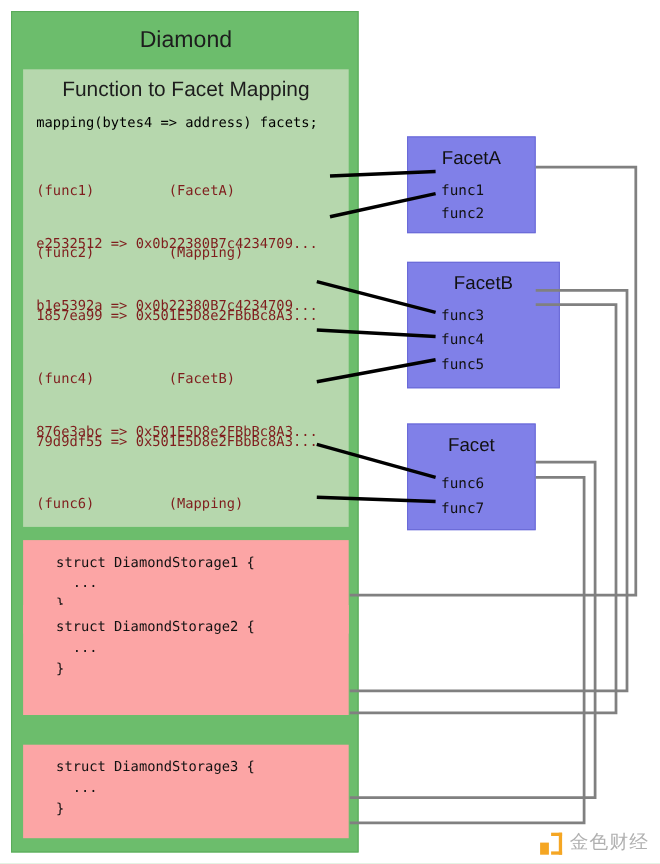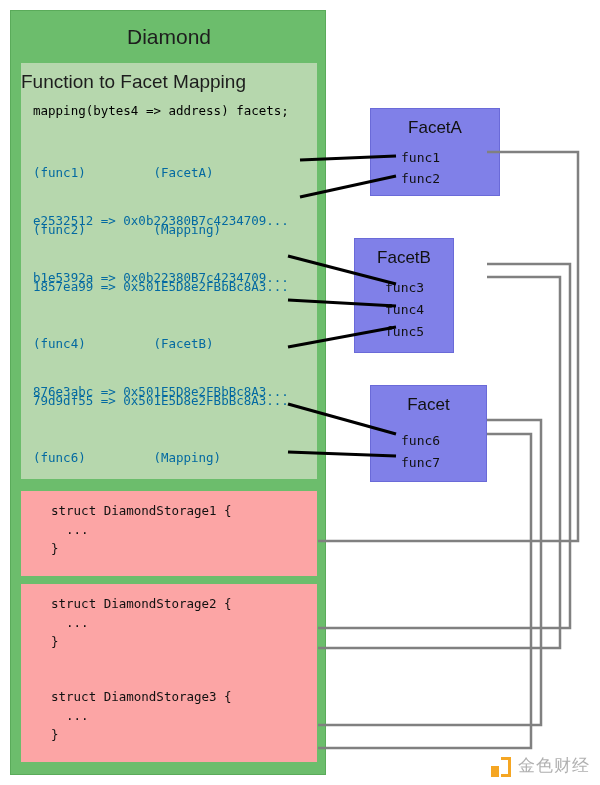--- a/index.html
+++ b/index.html
@@ -39,38 +39,38 @@
   #mapping-panel {
     position: absolute;
     left: 10px; top: 52px;
     width: 296px; height: 416px;
     background: #b6d7ad;
   }
   #mapping-title {
     position: absolute;
     left: 0; top: 8px;
     width: 296px;
-    text-align: left;
+    text-align: center;
     font-size: 19px;
     color: #1d1d1d;
   }
   #mapping-decl {
     position: absolute;
     left: 12px; top: 40px;
     font-family: "DejaVu Sans Mono", monospace;
     font-size: 12.5px;
     color: #000000;
     white-space: pre;
   }
   .map-entry {
     position: absolute;
     left: 12px;
     font-family: "DejaVu Sans Mono", monospace;
     font-size: 12.5px;
-    color: #0369a1;
+    color: #7f1d1d;
     white-space: pre;
     line-height: 16px;
   }
   .map-entry .lbl-row { display: block; }
   .map-entry .val-row { display: block; }
 
   
   .storage-box {
     position: absolute;
     left: 10px;
@@ -204,39 +204,39 @@
         <span class="lbl-row">(func7)         (FacetC)</span>
         <span class="val-row">d86e6291 =&gt; 0x39555988230b4c870...</span>
       </div>
     </div>
 
     <div class="storage-box" style="top:480px; height:85px">
       <div class="storage-code">struct DiamondStorage1 {
   ...
 }</div>
     </div>
-    <div class="storage-box" style="top:573px; height:100px">
+    <div class="storage-box" style="top:539px; height:100px">
       <div class="storage-code">struct DiamondStorage2 {
   ...
 }</div>
     </div>
     <div class="storage-box" style="top:666px; height:85px">
       <div class="storage-code">struct DiamondStorage3 {
   ...
 }</div>
     </div>
   </div>
 
-  <div class="facet-box" style="left:370px; top:108px; width:130px; height:88px">
+  <div class="facet-box" style="left:370px; top:124px; width:117px; height:88px">
     <div class="facet-title">FacetA</div>
     <div class="facet-fn" style="top:41px">func1</div>
     <div class="facet-fn" style="top:62px">func2</div>
   </div>
 
-  <div class="facet-box" style="left:354px; top:238px; width:100px; height:115px">
+  <div class="facet-box" style="left:370px; top:238px; width:139px; height:115px">
     <div class="facet-title">FacetB</div>
     <div class="facet-fn" style="top:41px">func3</div>
     <div class="facet-fn" style="top:63px">func4</div>
     <div class="facet-fn" style="top:85px">func5</div>
   </div>
 
   <div class="facet-box" style="left:370px; top:385px; width:117px; height:97px">
     <div class="facet-title">Facet</div>
     <div class="facet-fn" style="top:47px">func6</div>
     <div class="facet-fn" style="top:69px">func7</div>

